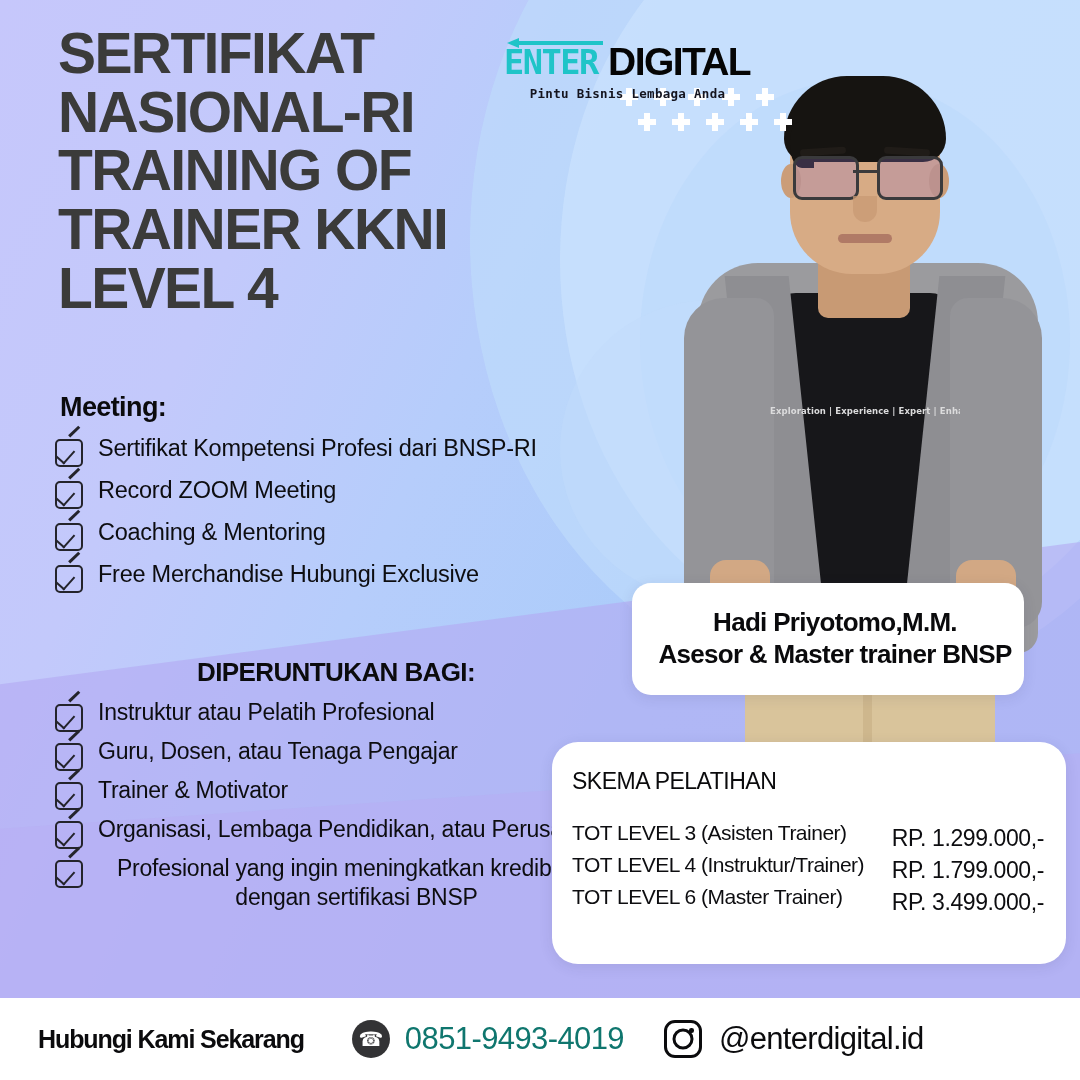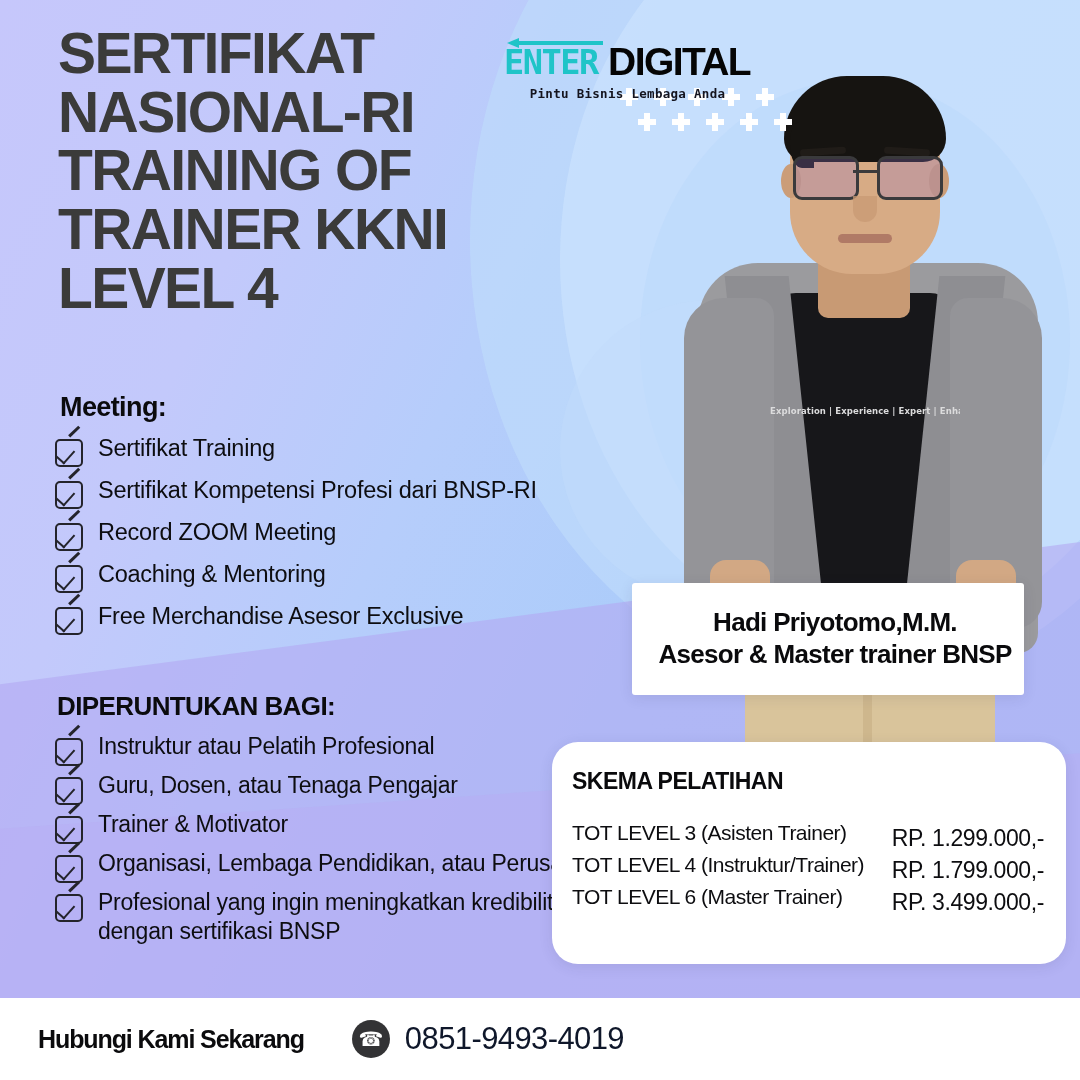--- a/index.html
+++ b/index.html
@@ -101,21 +101,21 @@
   .p-nose{position:absolute;left:203px;top:148px;width:24px;height:26px;background:#c89a74;border-radius:0 0 12px 12px;opacity:.75;}
   .p-mouth{position:absolute;left:188px;top:186px;width:54px;height:9px;background:#b07a66;border-radius:6px;}
   
   .headline{
     position:absolute;left:58px;top:24px;width:520px;z-index:7;
     font-weight:bold;font-size:57px;line-height:1.03;
     letter-spacing:-1.6px;color:#3b3b3a;text-transform:uppercase;
   }
   .sec{position:absolute;left:55px;z-index:7;width:560px;}
   .sec-benefit{top:392px;}
-  .sec-target{top:691px;}
+  .sec-target{top:657px;text-align:center;}
   .sec-title{
     font-weight:bold;color:#0b0b0d;letter-spacing:-.6px;margin-bottom:10px;
   }
   .sec-benefit .sec-title{font-size:27px;margin-left:5px;}
   .sec-target .sec-title{font-size:26px;margin-left:2px;}
   ul.checklist{list-style:none;margin:0;padding:0;}
   ul.checklist li{
     display:flex;align-items:flex-start;gap:15px;margin-bottom:5px;
   }
   .sec-benefit ul.checklist li{margin-bottom:8px;}
@@ -130,50 +130,50 @@
   }
   .chk:after{
     content:"";position:absolute;left:12px;top:-6px;width:14px;height:2.5px;
     background:#24242b;transform:rotate(-44deg);transform-origin:left center;
   }
   .chk-label{font-size:23.5px;color:#0d0d10;line-height:1.28;letter-spacing:-.25px;}
   .sec-target .chk-label{font-size:23px;}
   
   .name-card{
     position:absolute;left:632px;top:583px;width:392px;height:112px;
-    background:#ffffff;border-radius:3px;z-index:8;
+    background:#ffffff;border-radius:19px;z-index:8;
     box-shadow:0 3px 14px rgba(40,40,80,.10);
     display:flex;flex-direction:column;justify-content:center;padding-left:14px;
     box-sizing:border-box;
   }
   .name-card div{font-weight:bold;font-size:26px;color:#0a0a0c;letter-spacing:-.7px;line-height:1.22;text-align:center;}
   .skema-card{
     position:absolute;left:552px;top:742px;width:514px;height:222px;
     background:#ffffff;border-radius:26px;z-index:8;
     box-shadow:0 3px 14px rgba(40,40,80,.10);
     padding:26px 22px 0 20px;box-sizing:border-box;
   }
-  .skema-title{font-weight:bold;font-size:23px;color:#0a0a0c;letter-spacing:-.5px;}
+  .skema-title{font-weight:normal;font-size:23px;color:#0a0a0c;letter-spacing:-.5px;}
   .skema-table{margin-top:26px;}
   .skema-row{display:flex;align-items:flex-start;justify-content:space-between;margin-bottom:1px;}
   .skema-name{font-size:21px;color:#0d0d10;letter-spacing:-.5px;line-height:1.14;max-width:310px;}
   .skema-price{font-size:23px;color:#0d0d10;letter-spacing:-.4px;white-space:nowrap;padding-top:4px;}
   
   .footer{
     position:absolute;left:0;bottom:0;width:1080px;height:82px;background:#ffffff;z-index:9;
     display:flex;align-items:center;
   }
   .f-label{margin-left:38px;font-weight:bold;font-size:25px;color:#0b0b0d;letter-spacing:-1.1px;}
   .f-phone{display:flex;align-items:center;gap:15px;margin-left:48px;}
   .phone-icon{
     width:38px;height:38px;border-radius:50%;background:#333335;
     display:flex;align-items:center;justify-content:center;
     color:#fff;font-size:20px;line-height:1;
   }
-  .f-num{font-size:31px;color:#0f172a;letter-spacing:-.6px;}
+  .f-num{font-size:31px;color:#0f766e;letter-spacing:-.6px;}
   .f-ig{display:flex;align-items:center;gap:17px;margin-left:40px;}
   .ig-icon{
     width:38px;height:38px;border:3.5px solid #0b0b0d;border-radius:11px;
     position:relative;box-sizing:border-box;
   }
   .ig-icon:before{
     content:"";position:absolute;left:50%;top:50%;width:15px;height:15px;
     transform:translate(-50%,-50%);border:3.5px solid #0b0b0d;border-radius:50%;
   }
   .ig-icon:after{
@@ -252,37 +252,33 @@
     <div class="p-mouth"></div>
   </div>
 
   <div class="headline">SERTIFIKAT NASIONAL-RI TRAINING OF TRAINER KKNI LEVEL 4</div>
 
   <div class="sec sec-benefit">
     <div class="sec-title">Meeting:</div>
     <ul class="checklist">
       <li>
         <span class="chk"></span>
-        <span class="chk-label">Sertifikat Training</span>
-      </li>
-      <li>
-        <span class="chk"></span>
         <span class="chk-label">Sertifikat Kompetensi Profesi dari BNSP-RI</span>
       </li>
       <li>
         <span class="chk"></span>
         <span class="chk-label">Record ZOOM Meeting</span>
       </li>
       <li>
         <span class="chk"></span>
         <span class="chk-label">Coaching &amp; Mentoring</span>
       </li>
       <li>
         <span class="chk"></span>
-        <span class="chk-label">Free Merchandise Asesor Exclusive</span>
+        <span class="chk-label">Free Merchandise Hubungi Exclusive</span>
       </li>
     </ul>
   </div>
 
   <div class="sec sec-target">
     <div class="sec-title">DIPERUNTUKAN BAGI:</div>
     <ul class="checklist">
       <li>
         <span class="chk"></span>
         <span class="chk-label">Instruktur atau Pelatih Profesional</span>
@@ -328,15 +324,19 @@
       </div>
     </div>
   </div>
 
   <div class="footer">
     <span class="f-label">Hubungi Kami Sekarang</span>
     <span class="f-phone">
       <span class="phone-icon">☎</span>
       <span class="f-num">0851-9493-4019</span>
     </span>
+    <span class="f-ig">
+      <span class="ig-icon"></span>
+      <span class="f-handle">@enterdigital.id</span>
+    </span>
   </div>
 
 </div>
 
 </body></html>

